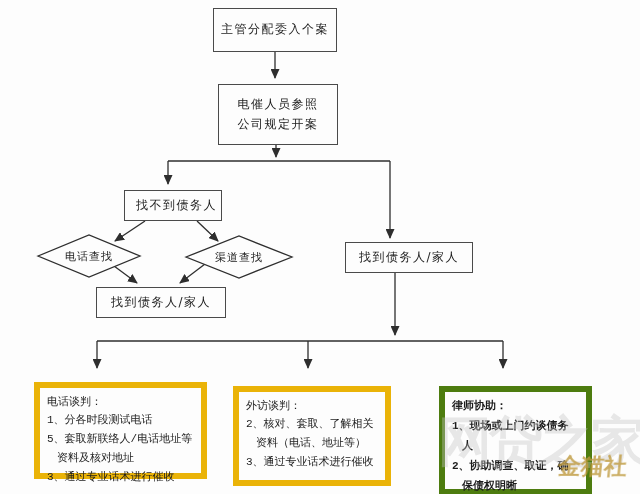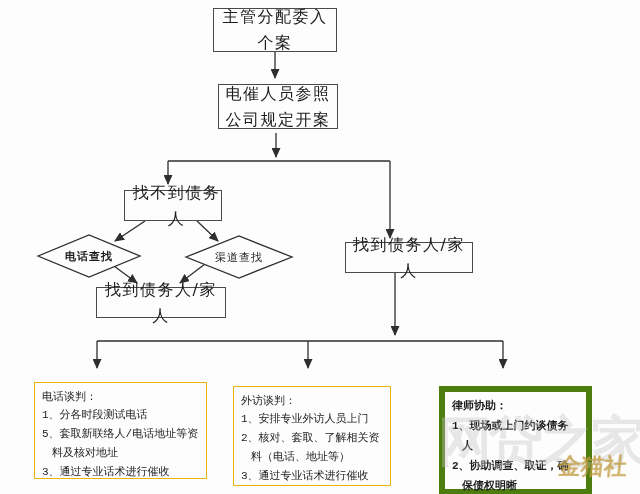--- a/index.html
+++ b/index.html
@@ -22,47 +22,47 @@
   
   .node {
     position: absolute;
     border: 1px solid #4a4a4a;
     background: #fdfdfd;
     display: flex;
     flex-direction: column;
     align-items: center;
     justify-content: center;
     text-align: center;
-    font-size: 16px;
+    font-size: 12px;
     letter-spacing: 1.5px;
     color: #1c1c1c;
     box-sizing: border-box;
     line-height: 1.6;
   }
   .n1 { left: 213px; top: 8px;   width: 124px; height: 44px; }
-  .n2 { left: 218px; top: 84px;  width: 120px; height: 45px; }
+  .n2 { left: 218px; top: 84px;  width: 120px; height: 61px; }
   .n3 { left: 124px; top: 190px; width: 98px;  height: 31px; padding-left: 7px; }
   .n4 { left: 96px;  top: 287px; width: 130px; height: 31px; }
   .n5 { left: 345px; top: 242px; width: 128px; height: 31px; }
   
   .dlabel {
     position: absolute;
     display: flex;
     align-items: center;
     justify-content: center;
     font-size: 11px;
     letter-spacing: 1px;
     color: #1c1c1c;
   }
-  .dl1 { left: 38px;  top: 236px; width: 102px; height: 40px; font-weight: bold; }
+  .dl1 { left: 38px;  top: 236px; width: 102px; height: 40px; }
   .dl2 { left: 186px; top: 237px; width: 106px; height: 40px; }
   
   .dbox {
     position: absolute;
-    border: 1px solid #eab308;
+    border: 6px solid #eab308;
     background: transparent;
     box-sizing: border-box;
     padding: 4px 7px;
     font-size: 11px;
     line-height: 19px;
     color: #1c1c1c;
   }
   .dbox .item { padding-left: 10px; text-indent: -10px; font-family: Liberation Mono, monospace; }
   .bA { left: 34px;  top: 382px; width: 173px; height: 97px; }
   .bB { left: 233px; top: 386px; width: 158px; height: 100px; }
@@ -160,21 +160,20 @@
 
   <div class="dbox bA">
     <div class="title">电话谈判：</div>
     <div class="item">1、分各时段测试电话</div>
     <div class="item">5、套取新联络人/电话地址等资料及核对地址</div>
     <div class="item">3、通过专业话术进行催收</div>
   </div>
 
   <div class="dbox bB">
     <div class="title">外访谈判：</div>
-    <div class="item">1、安排专业外访人员上门</div>
     <div class="item">2、核对、套取、了解相关资料（电话、地址等）</div>
     <div class="item">3、通过专业话术进行催收</div>
   </div>
 
   <div class="dbox bC">
     <div class="title">律师协助：</div>
     <div class="item">1、现场或上门约谈债务人</div>
     <div class="item">2、协助调查、取证，确保债权明晰</div>
     <div class="item">3、司法起诉</div>
   </div>

